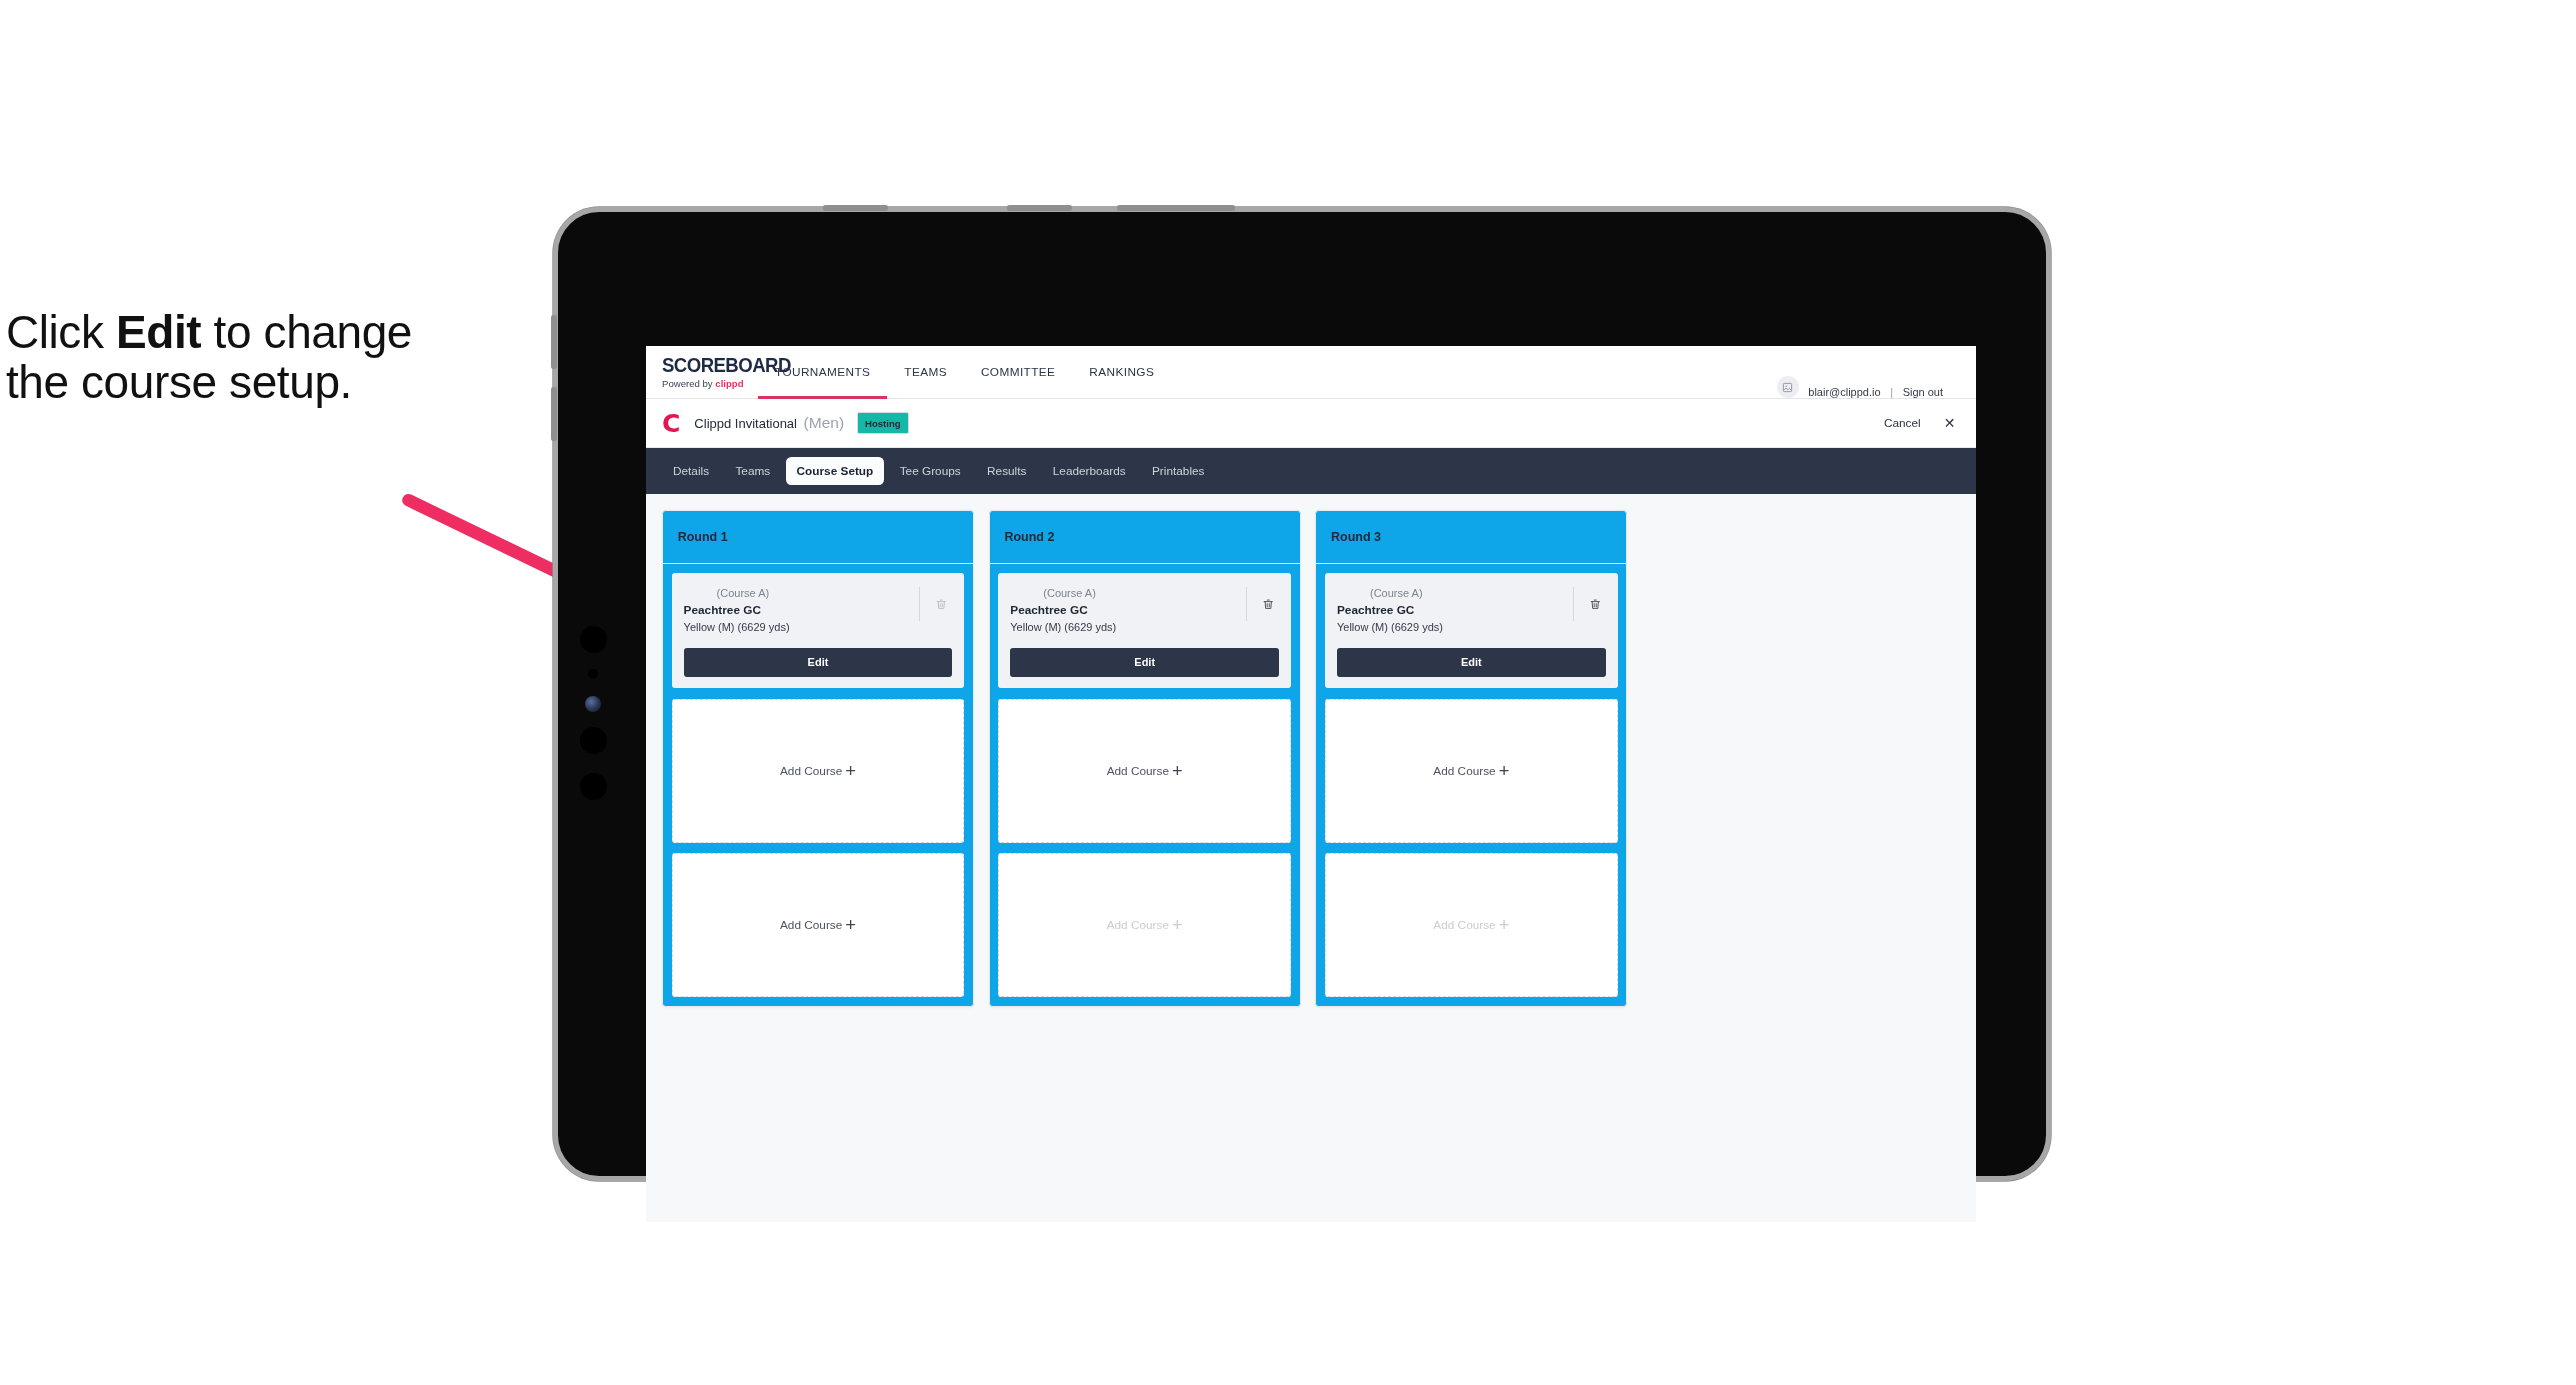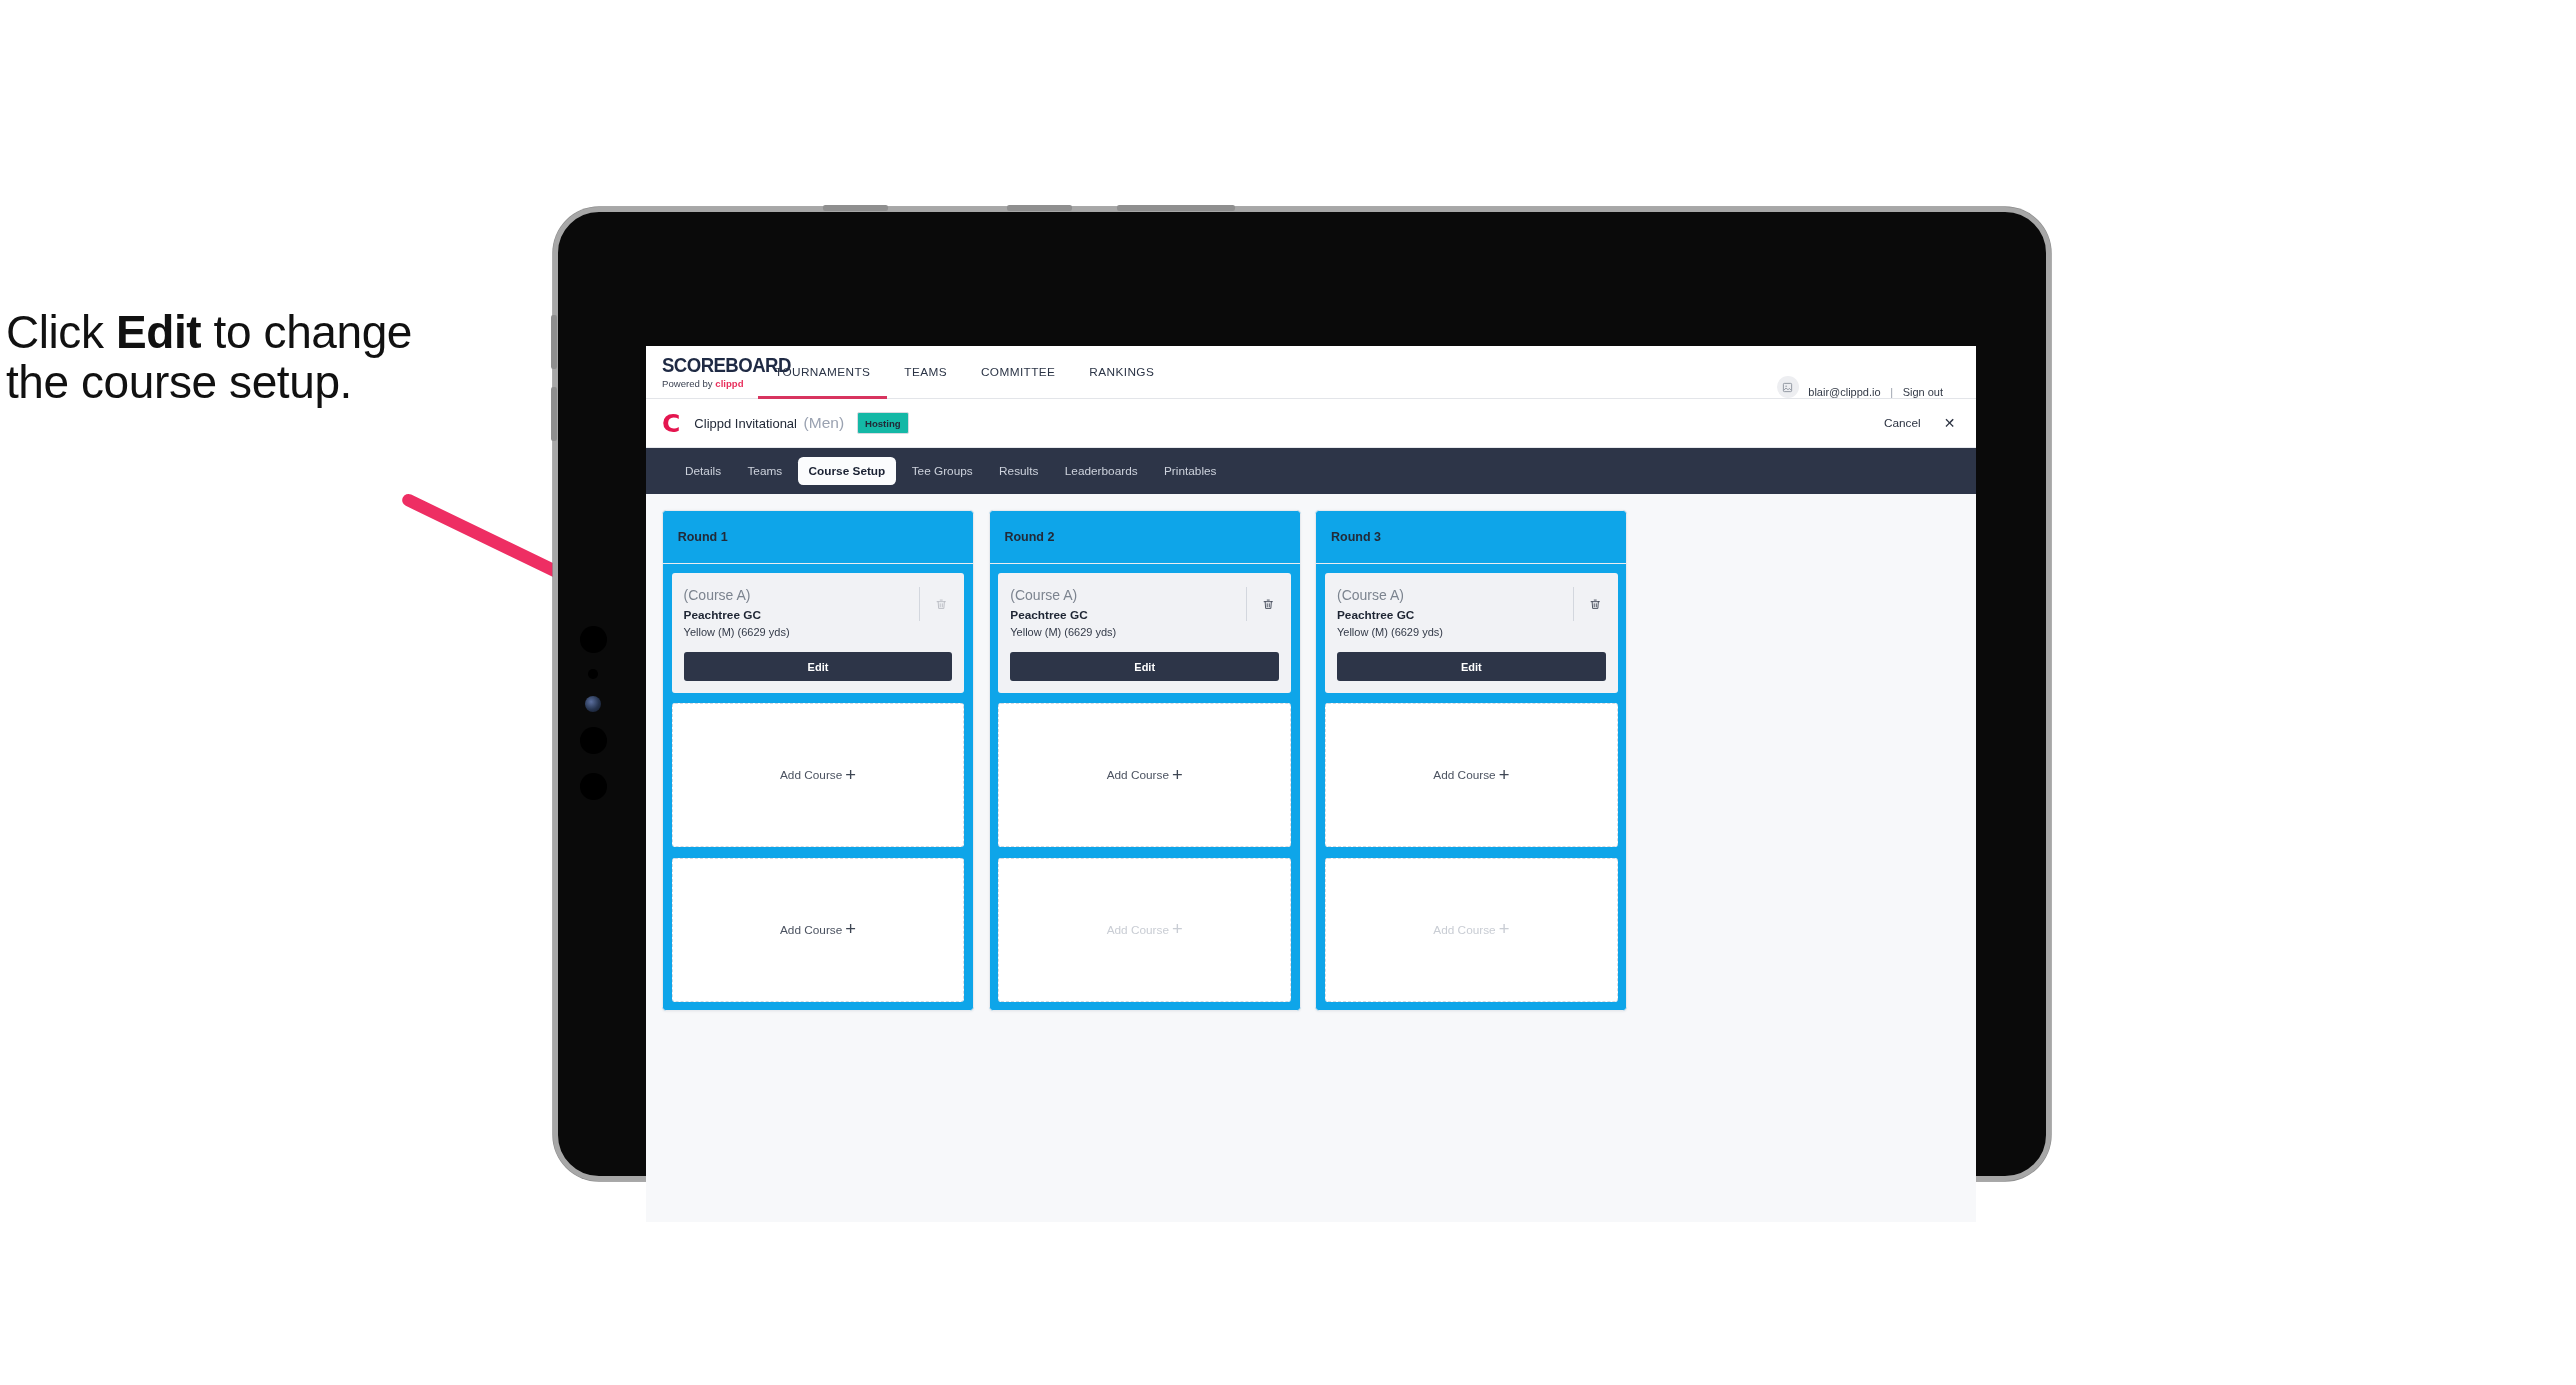--- a/index.html
+++ b/index.html
@@ -75,38 +75,38 @@
   #tournament-gender{ font-size:15.5px; color:#9aa2b1; margin-left:6.6px; }
   #hosting-badge{ margin-left:12.5px; font-size:9.6px; font-weight:700; color:#222a38;
                   border:0.7px solid #d8dbe1; border-radius:2px; padding:4.4px 7.4px;
                   background:#14b8a6; }
   #cancel-wrap{ margin-left:auto; display:flex; align-items:center; gap:23px; cursor:pointer; }
   #cancel-label{ font-size:11.8px; color:#2c3342; }
   #cancel-x{ font-size:14px; color:#2c3342; line-height:1; }
 
   
   #tabbar{ height:46px; background:#2d3548; display:flex; align-items:center;
-           padding-left:28px; gap:4.4px; }
+           padding-left:16px; gap:4.4px; }
   .tab{ font-size:11.8px; color:#cdd2dc; padding:6.6px 11px; border-radius:5.2px; cursor:pointer;
         white-space:nowrap; }
   .tab.active{ background:#fbfcfd; color:#1b2233; font-weight:600; }
 
   
   #content{ padding:16px 0 0 16px; display:flex; gap:14.7px; align-items:flex-start; }
   .round-col{ width:312px; background:#0ea5e9; border:0.7px solid #e8eaee;
               border-radius:3.7px; box-shadow:0 0.7px 2.2px rgba(16,24,40,.05); }
   .round-head{ height:53px; display:flex; align-items:center; padding-left:14.7px;
                border-bottom:0.7px solid #eaecf0; }
   .round-title{ font-size:12.5px; font-weight:600; color:#222a38; }
   .round-body{ padding:8.8px; display:flex; flex-direction:column; gap:10.3px; }
 
   .course-card{ background:#f1f2f5; border-radius:2.9px; padding:11.8px 11.8px 11.8px 11.8px; }
   .course-top{ display:flex; align-items:flex-start; }
   .course-info{ flex:1; }
-  .course-label{ font-size:14px; color:#7c848f; line-height:1.5; }
+  .course-label{ font-size:11px; color:#7c848f; line-height:1.5;margin-left:33px; }
   .course-name{ font-size:11.8px; font-weight:700; color:#1e2533; line-height:1.55; }
   .course-tee{ font-size:11px; color:#343b49; line-height:1.5; }
   .trash-wrap{ display:flex; align-items:center; gap:10.3px; padding-top:2.9px; }
   .vline{ width:0.7px; height:34px; background:#d3d7de; }
   .trash-btn{ width:22px; height:22px; display:flex; align-items:center; justify-content:center;
               cursor:pointer; }
   .trash-btn.disabled{ opacity:.32; }
   .edit-btn{ margin-top:11.8px; height:29px; background:#2d3548; color:#ffffff;
              border-radius:2.9px; display:flex; align-items:center; justify-content:center;
              font-size:11px; font-weight:600; cursor:pointer; }

